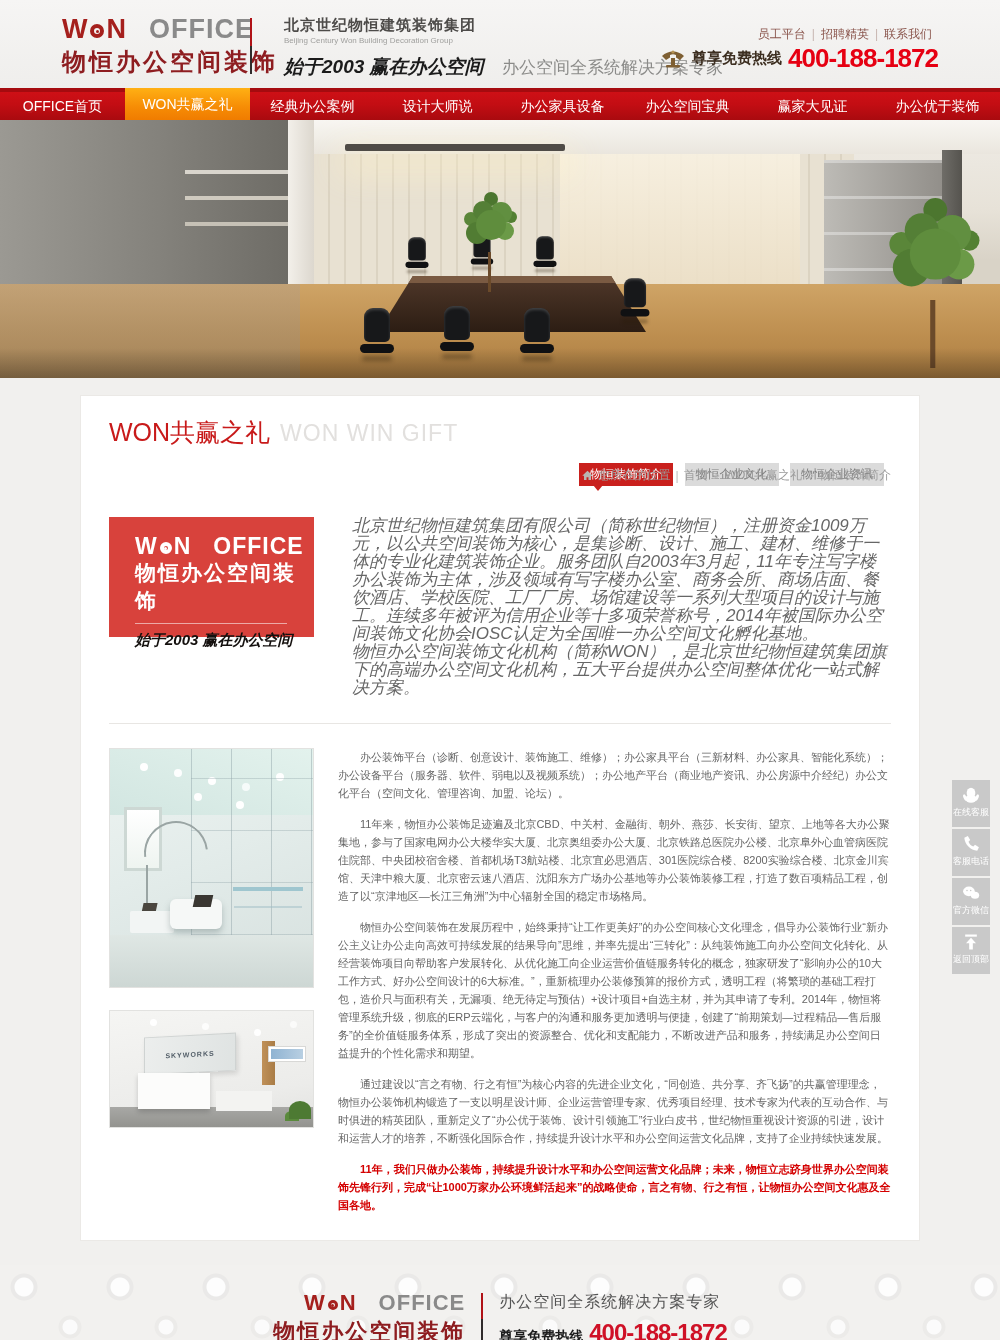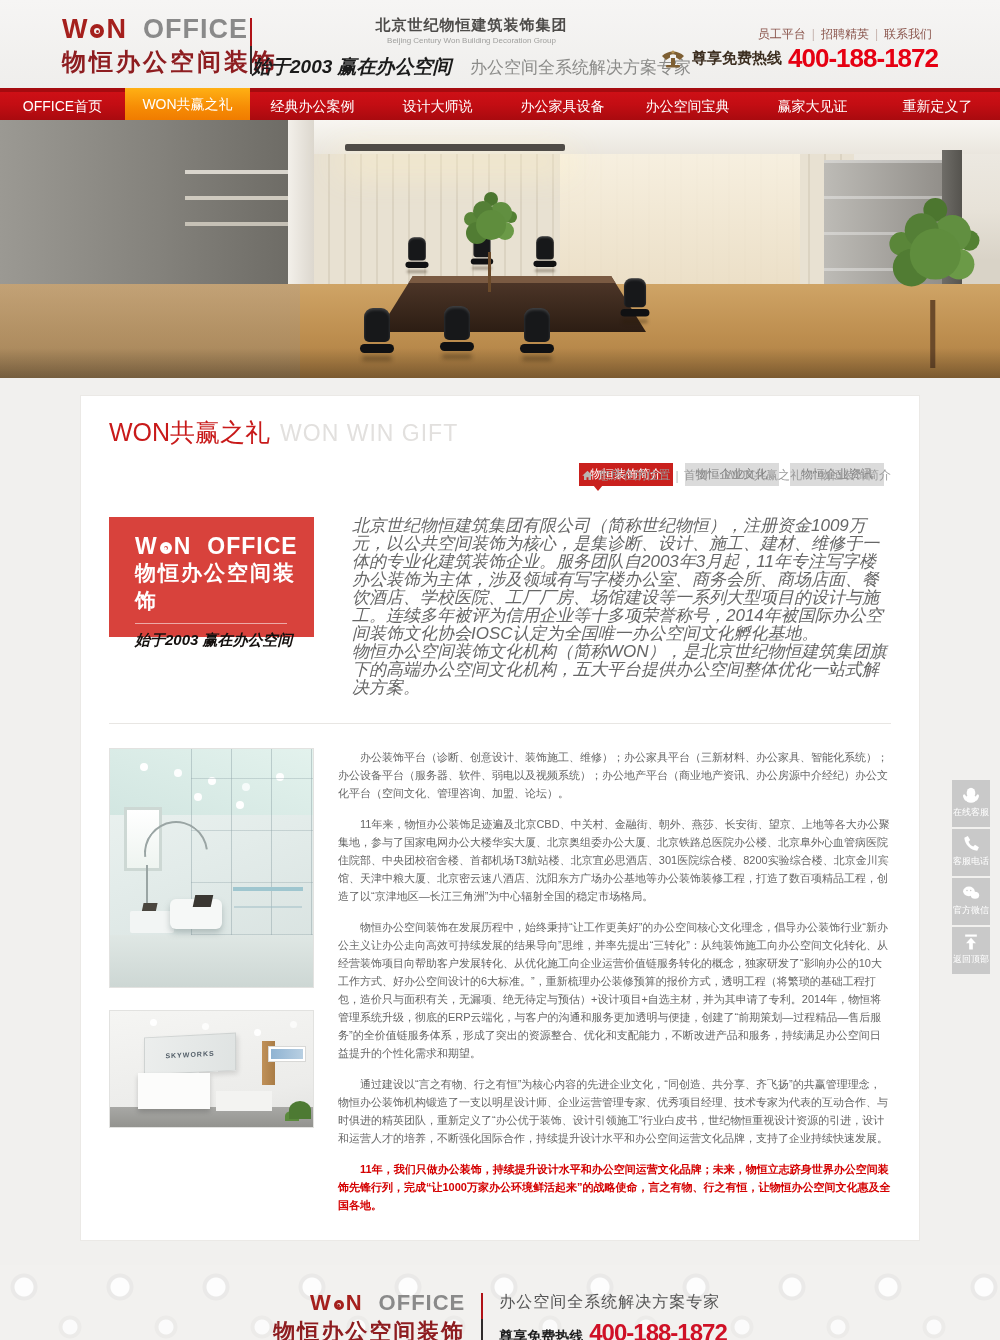--- a/index.html
+++ b/index.html
@@ -10,26 +10,26 @@
     font-family:"Liberation Sans","DejaVu Sans",sans-serif;
     -webkit-font-smoothing:antialiased;
   }
   a { text-decoration:none; color:inherit; cursor:pointer; }
 
   
   .site-header { height:88px; background:linear-gradient(#f6f5f4,#efeeec); position:relative; }
   .header-inner { width:940px; margin:0 auto; position:relative; height:88px; }
   .logo-wrap { position:absolute; left:32px; top:14px; display:flex; align-items:center; }
   .logo-en { font-size:27px; font-weight:bold; letter-spacing:1px; color:#a5201d; line-height:30px; white-space:nowrap; }
-  .logo-en .office { color:#8a8a8a; margin-left:16px; }
+  .logo-en .office { color:#8a8a8a; margin-left:22px; }
   .ring { display:inline-block; width:14px; height:14px; border:4px solid #a5201d; border-radius:50%; margin:0 2px; position:relative; top:0px; }
   .ring::after { content:""; position:absolute; left:50%; top:50%; width:3px; height:3px; margin:-1.5px 0 0 -1.5px; background:#a5201d; border-radius:50%; }
   .logo-cn { font-family:"Liberation Serif","DejaVu Serif",serif; font-weight:bold; font-size:24px; color:#8e1d20; letter-spacing:3px; margin-top:2px; }
   .logo-divider { position:absolute; left:220px; top:18px; width:2px; height:56px; background:linear-gradient(#b01217 0 50%, #2f2b2b 50% 100%); }
-  .group-block { position:absolute; left:222px; top:16px;text-align:center; }
+  .group-block { position:absolute; left:254px; top:16px; }
   .group-cn { font-family:"Liberation Serif","DejaVu Serif",serif; font-weight:bold; font-size:15px; color:#4d4b49; letter-spacing:1px; }
   .group-en { font-size:8px; color:#a0a09e; margin-top:1px; }
   .slogan-line { margin-top:9px; white-space:nowrap; }
   .slogan-bold { font-weight:bold; font-style:italic; font-size:19px; color:#1b1b1b; }
   .slogan-gray { font-family:"Liberation Serif","DejaVu Serif",serif; font-size:17px; color:#8b8b89; margin-left:14px; }
   .top-links { position:absolute; right:32px; top:26px; font-size:12px; color:#8a554c; }
   .top-links a { color:#8a554c; margin:0 6px; }
   .top-links .sep { color:#c7b6b1; }
   .hotline { position:absolute; right:32px; top:46px; display:flex; align-items:center; }
   .phone-glyph { width:26px; height:22px; margin-right:6px; }
@@ -192,21 +192,21 @@
   </header>
 
   <nav class="main-nav">
     <a>OFFICE首页</a>
     <a class="active">WON共赢之礼</a>
     <a>经典办公案例</a>
     <a>设计大师说</a>
     <a>办公家具设备</a>
     <a>办公空间宝典</a>
     <a>赢家大见证</a>
-    <a>重新定义了</a>
+    <a>办公优于装饰</a>
   </nav>
 
   <div class="hero">
     <div class="h-ceiling"></div>
     <div class="h-wall-left"></div>
     <div class="h-shelf1"></div>
     <div class="h-col"></div>
     <div class="h-back"></div>
     <div class="h-glow"></div>
     <div class="h-light"></div>

